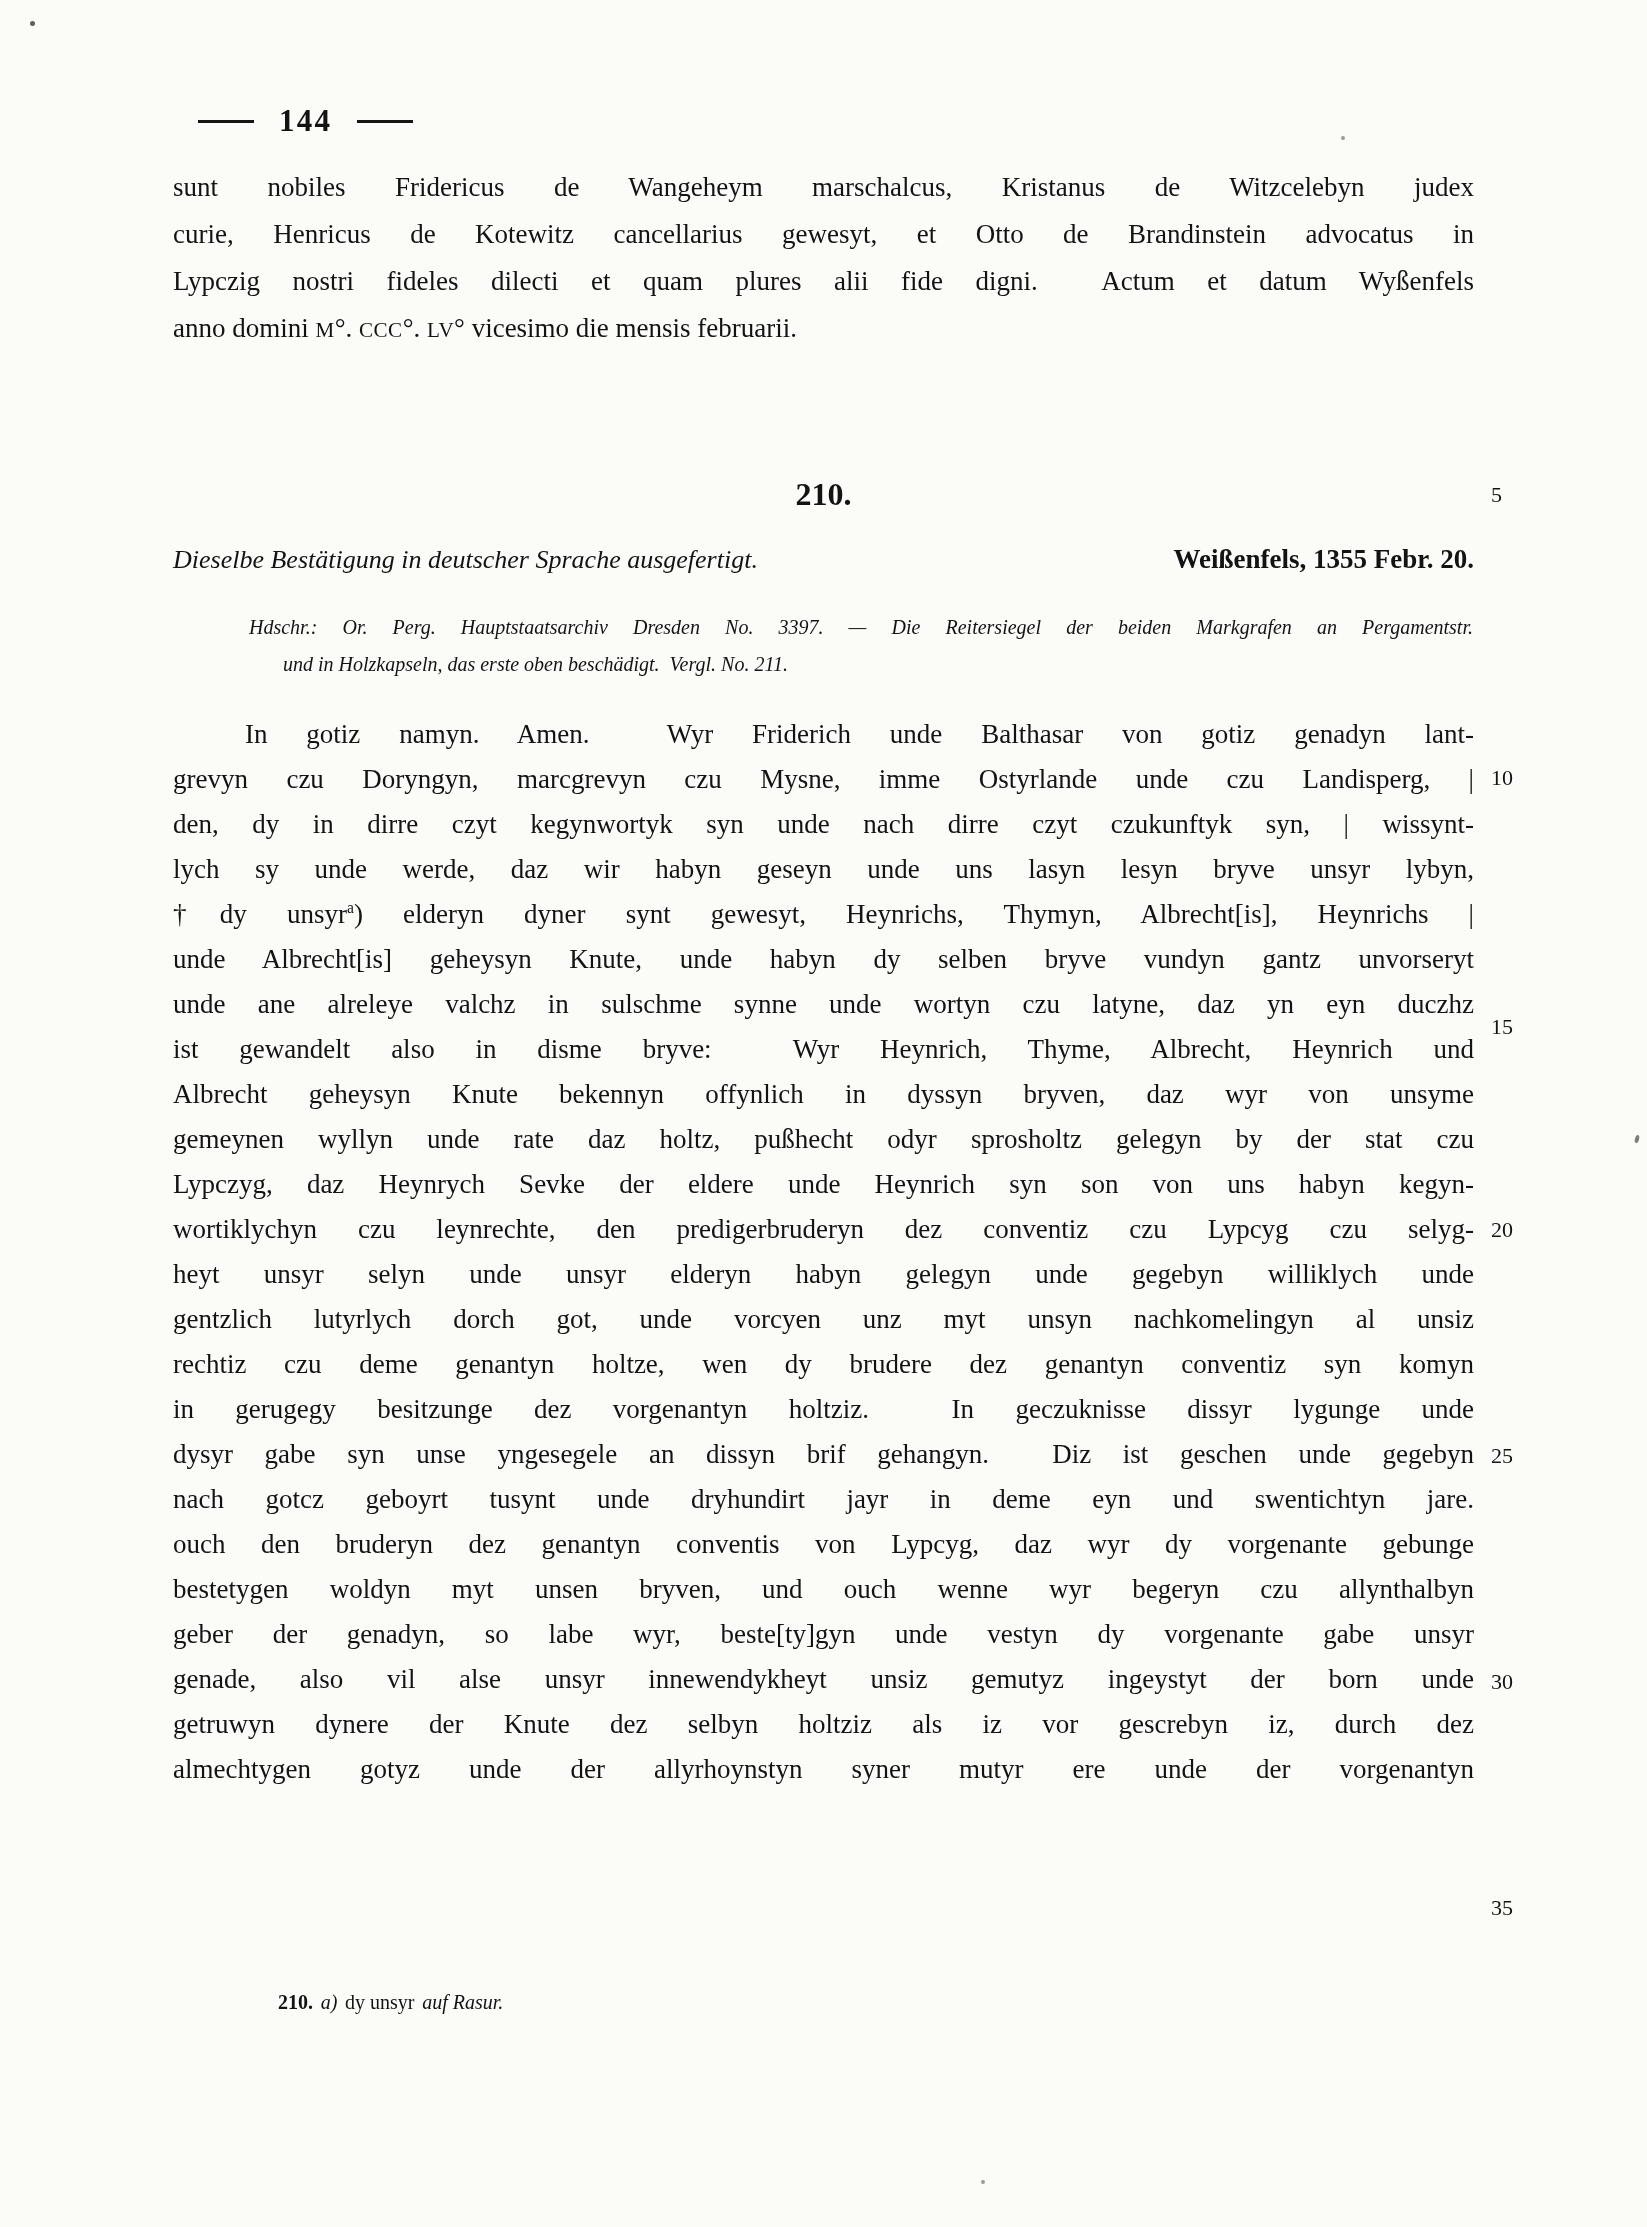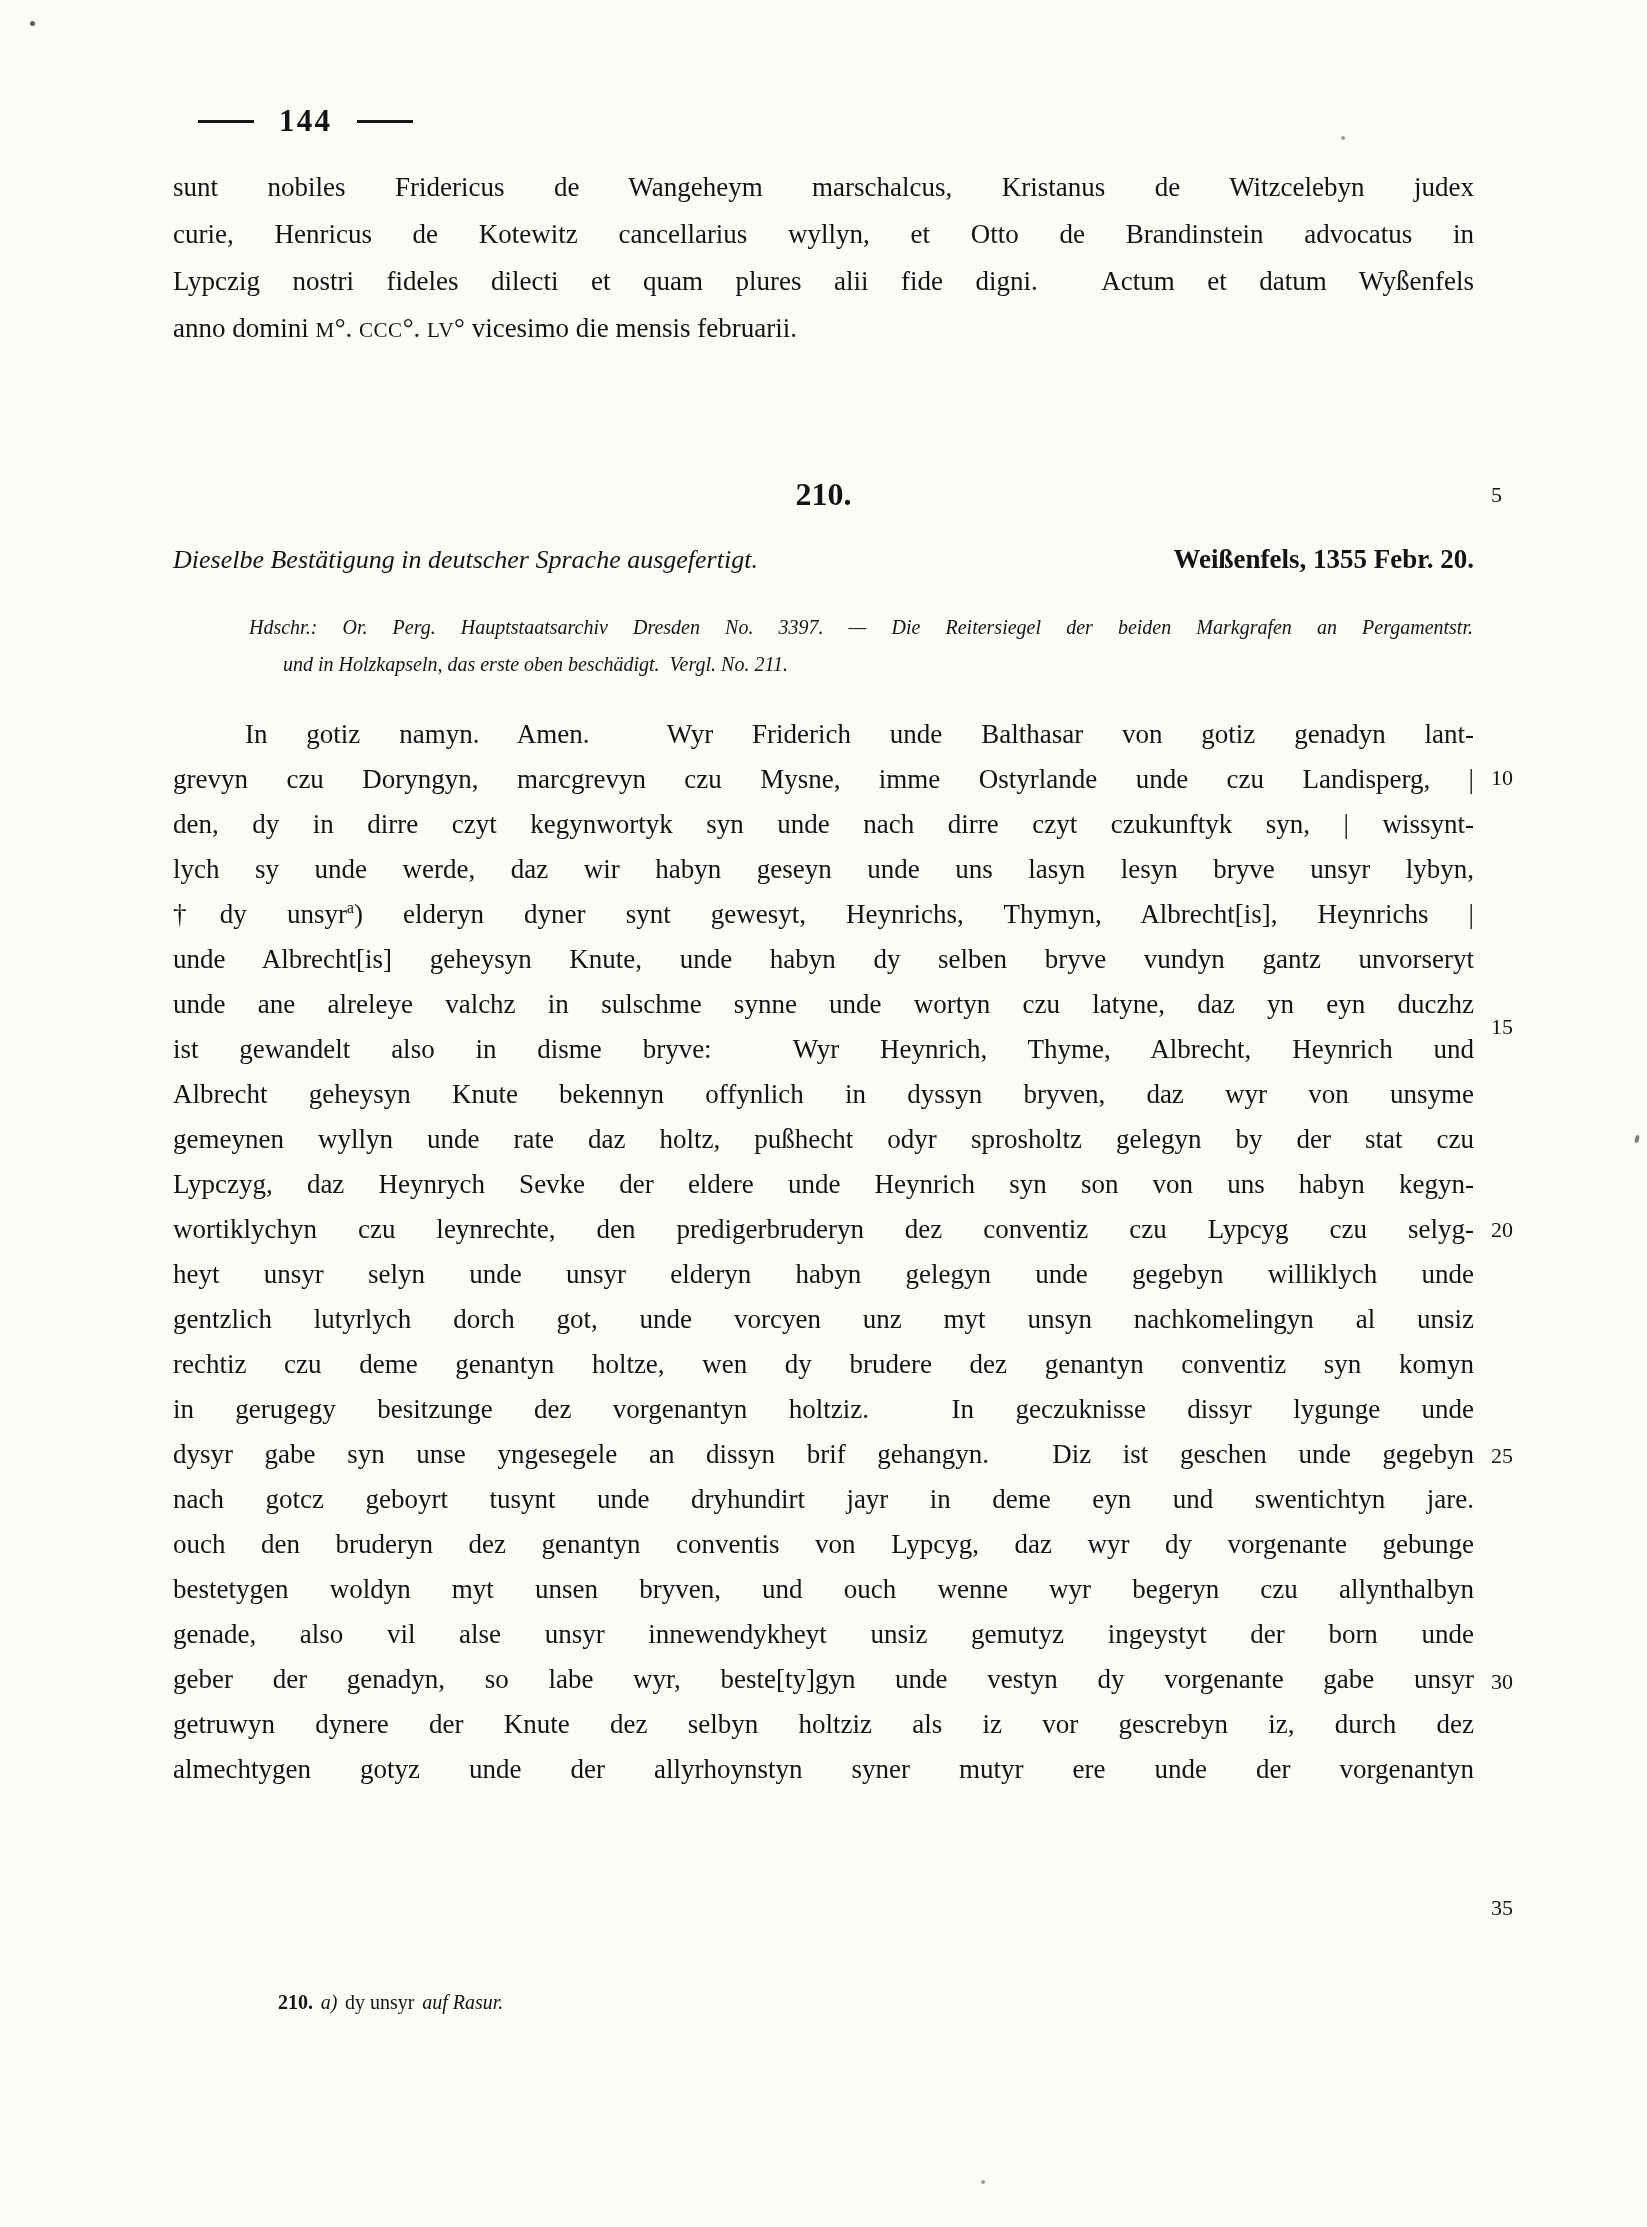--- a/index.html
+++ b/index.html
@@ -78,21 +78,21 @@
 </style>
 </head>
 <body>
 
 <div class="page">
 
   <div class="page-header"><span class="rule"></span><span>144</span><span class="rule"></span></div>
 
   <div class="intro">
       <div class="tline">sunt nobiles Fridericus de Wangeheym marschalcus, Kristanus de Witzcelebyn judex</div>
-      <div class="tline">curie, Henricus de Kotewitz cancellarius wyllyn, et Otto de Brandinstein advocatus in</div>
+      <div class="tline">curie, Henricus de Kotewitz cancellarius gewesyt, et Otto de Brandinstein advocatus in</div>
       <div class="tline">Lypczig nostri fideles dilecti et quam plures alii fide digni.&nbsp; Actum et datum Wyßenfels</div>
       <div class="tline lastline">anno domini <span class="sc">M</span>°. <span class="sc">CCC</span>°. <span class="sc">LV</span>° vicesimo die mensis februarii.</div>
     </div>
 
   <div class="entry-number">210.</div>
 
   <div class="regest-row">
     <span class="regest">Dieselbe Bestätigung in deutscher Sprache ausgefertigt.</span>
     <span class="date-place">Weißenfels, 1355 Febr. 20.</span>
   </div>
@@ -116,22 +116,22 @@
       <div class="tline">Lypczyg, daz Heynrych Sevke der eldere unde Heynrich syn son von uns habyn kegyn-</div>
       <div class="tline">wortiklychyn czu leynrechte, den predigerbruderyn dez conventiz czu Lypcyg czu selyg-</div>
       <div class="tline">heyt unsyr selyn unde unsyr elderyn habyn gelegyn unde gegebyn williklych unde</div>
       <div class="tline">gentzlich lutyrlych dorch got, unde vorcyen unz myt unsyn nachkomelingyn al unsiz</div>
       <div class="tline">rechtiz czu deme genantyn holtze, wen dy brudere dez genantyn conventiz syn komyn</div>
       <div class="tline">in gerugegy besitzunge dez vorgenantyn holtziz.&nbsp; In geczuknisse dissyr lygunge unde</div>
       <div class="tline">dysyr gabe syn unse yngesegele an dissyn brif gehangyn.&nbsp; Diz ist geschen unde gegebyn</div>
       <div class="tline">nach gotcz geboyrt tusynt unde dryhundirt jayr in deme eyn und swentichtyn jare.</div>
       <div class="tline">ouch den bruderyn dez genantyn conventis von Lypcyg, daz wyr dy vorgenante gebunge</div>
       <div class="tline">bestetygen woldyn myt unsen bryven, und ouch wenne wyr begeryn czu allynthalbyn</div>
+      <div class="tline">geber der genadyn, so labe wyr, beste[ty]gyn unde vestyn dy vorgenante gabe unsyr</div>
       <div class="tline">genade, also vil alse unsyr innewendykheyt unsiz gemutyz ingeystyt der born unde</div>
-      <div class="tline">geber der genadyn, so labe wyr, beste[ty]gyn unde vestyn dy vorgenante gabe unsyr</div>
       <div class="tline">getruwyn dynere der Knute dez selbyn holtziz als iz vor gescrebyn iz, durch dez</div>
       <div class="tline">almechtygen gotyz unde der allyrhoynstyn syner mutyr ere unde der vorgenantyn</div>
     </div>
 
   <div id="margin-nums">
       <span class="margin-num" style="top: 482px;">5</span>
       <span class="margin-num" style="top: 765px;">10</span>
       <span class="margin-num" style="top: 1014px;">15</span>
       <span class="margin-num" style="top: 1217px;">20</span>
       <span class="margin-num" style="top: 1443px;">25</span>

